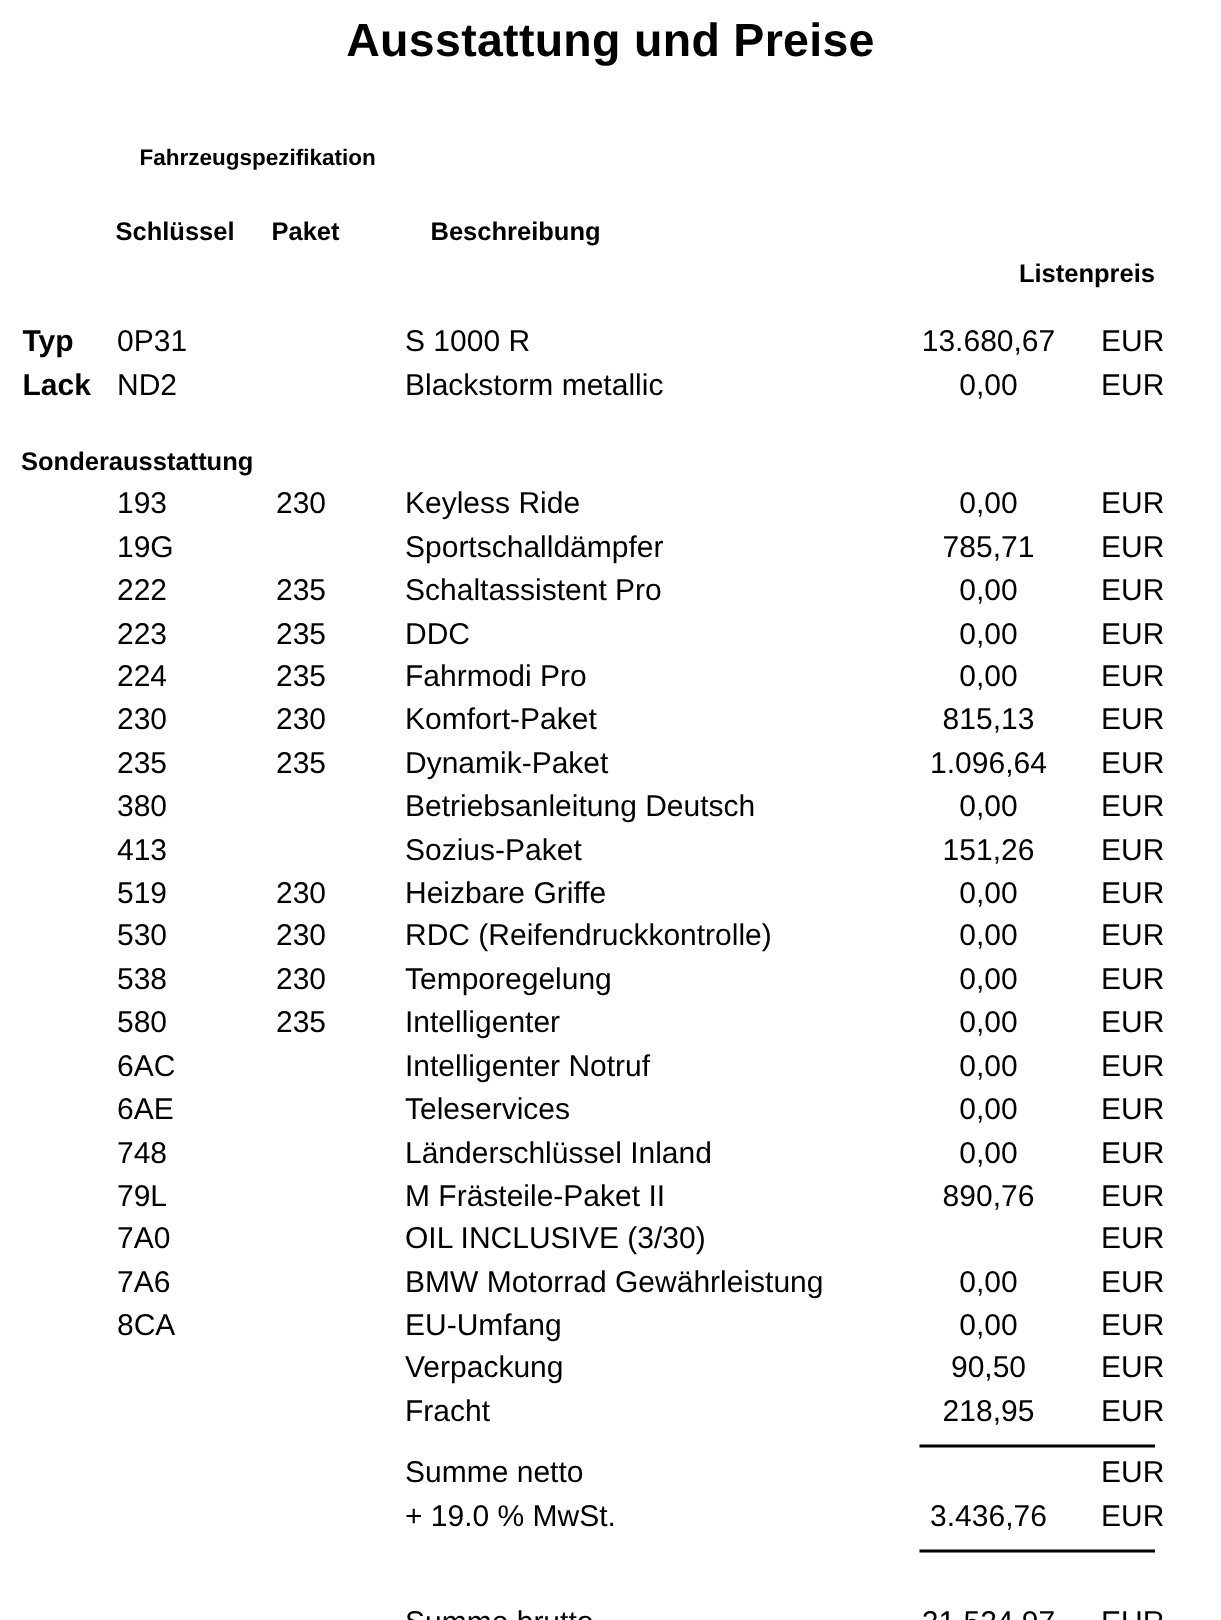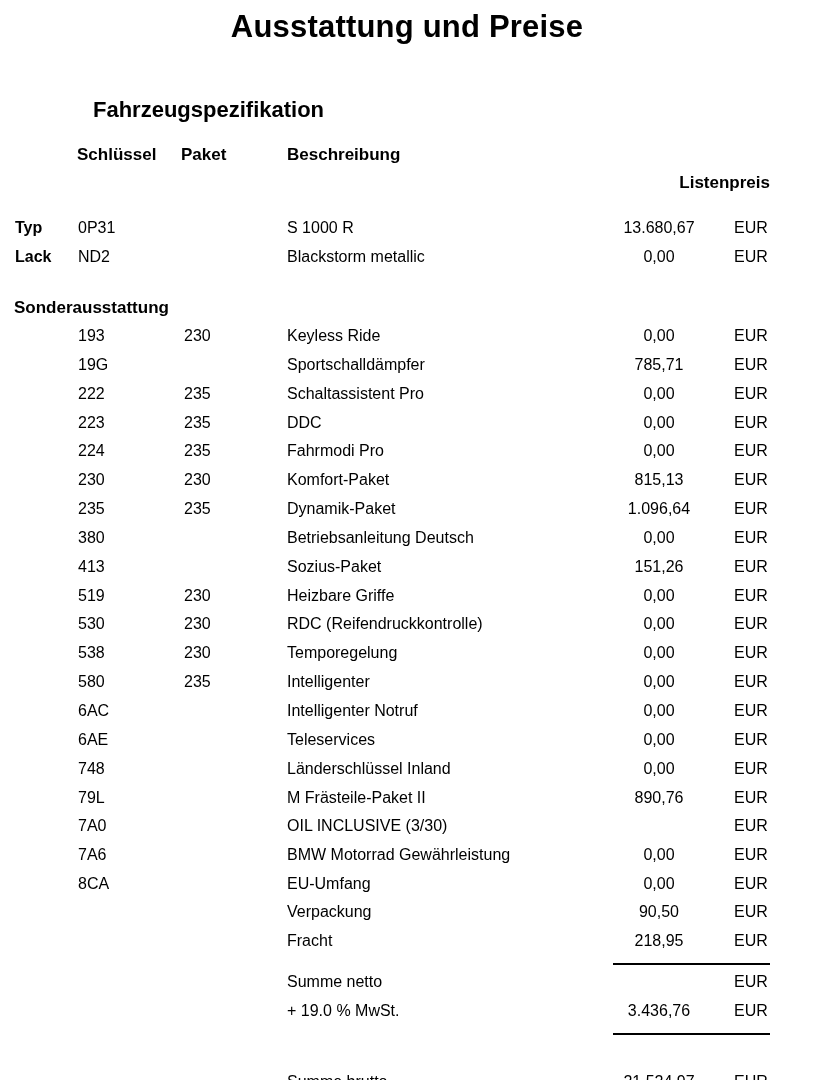--- a/index.html
+++ b/index.html
@@ -17,35 +17,35 @@
     top: 9px; left: 0;
     width: 100%;
     text-align: center;
     font-size: 31px;
     font-weight: bold;
     letter-spacing: 0.2px;
   }
   .section-title {
     position: absolute;
     top: 97px; left: 93px;
-    font-size: 22px;
+    font-size: 15px;
     font-weight: bold;
   }
   .thead { position: absolute; top: 145px; left: 0; width: 100%; height: 22px; font-size: 17px; font-weight: bold; }
   .th-schluessel { position: absolute; left: 77px; }
   .th-paket      { position: absolute; left: 181px; }
   .th-desc       { position: absolute; left: 287px; }
   .th-preis      { position: absolute; left: 600px; width: 170px; text-align: right; margin-top: 28px; }
 
   .rows { position: absolute; left: 0; width: 100%; }
-  .row { position: relative; height: 28.85px; line-height: 28.85px; font-size: 16px; }
+  .row { position: relative; height: 28.85px; line-height: 28.85px; font-size: 20px; }
   .c-label { position: absolute; left: 15px;  font-weight: bold; }
   .c-code  { position: absolute; left: 78px; }
   .c-paket { position: absolute; left: 184px; }
-  .c-desc  { position: absolute; left: 287px; }
+  .c-desc  { position: absolute; left: 270px; }
   .c-price { position: absolute; left: 568px; width: 182px; text-align: center; }
   .c-cur   { position: absolute; left: 734px; }
 
   .base-rows   { top: 214px; }
   .group-title {
     position: absolute;
     top: 298px; left: 14px;
     font-size: 17px;
     font-weight: bold;
   }

